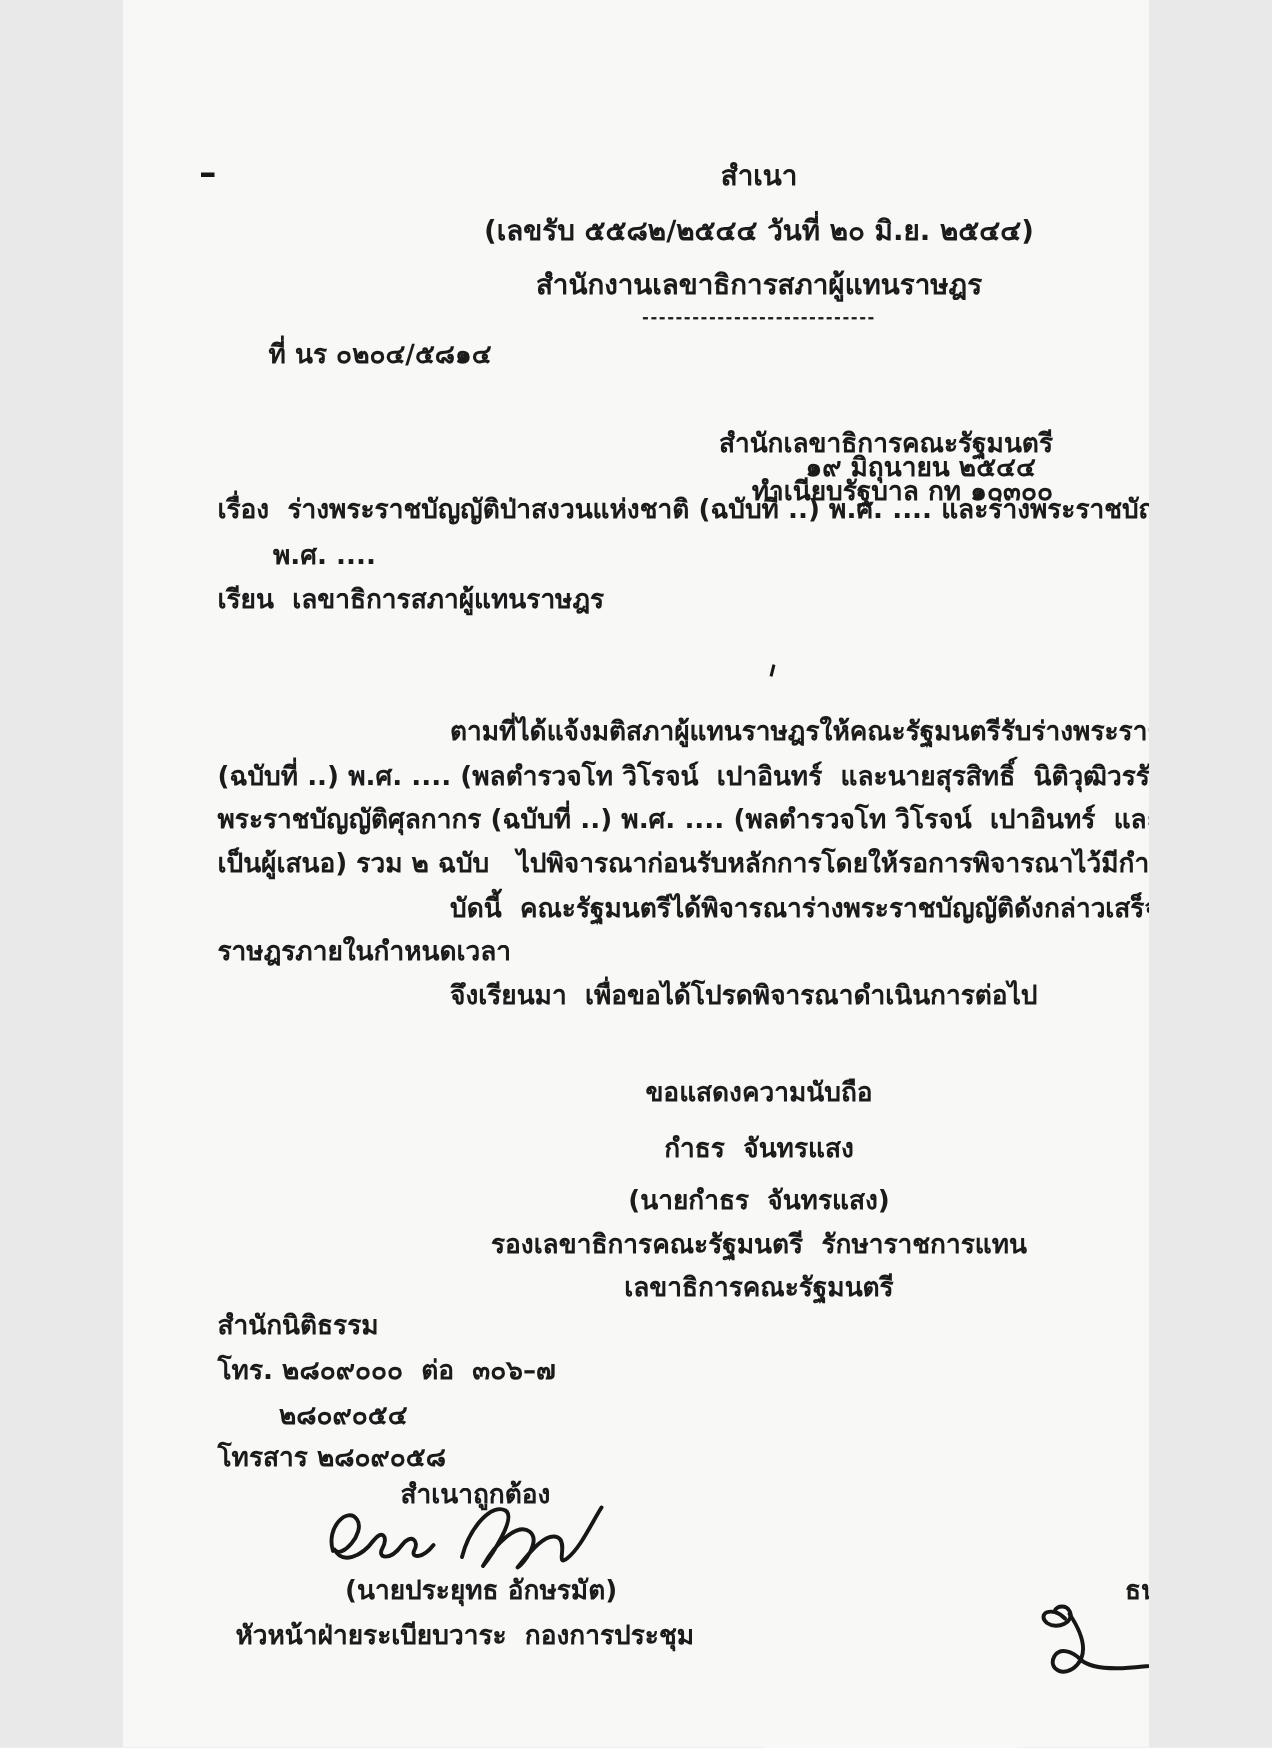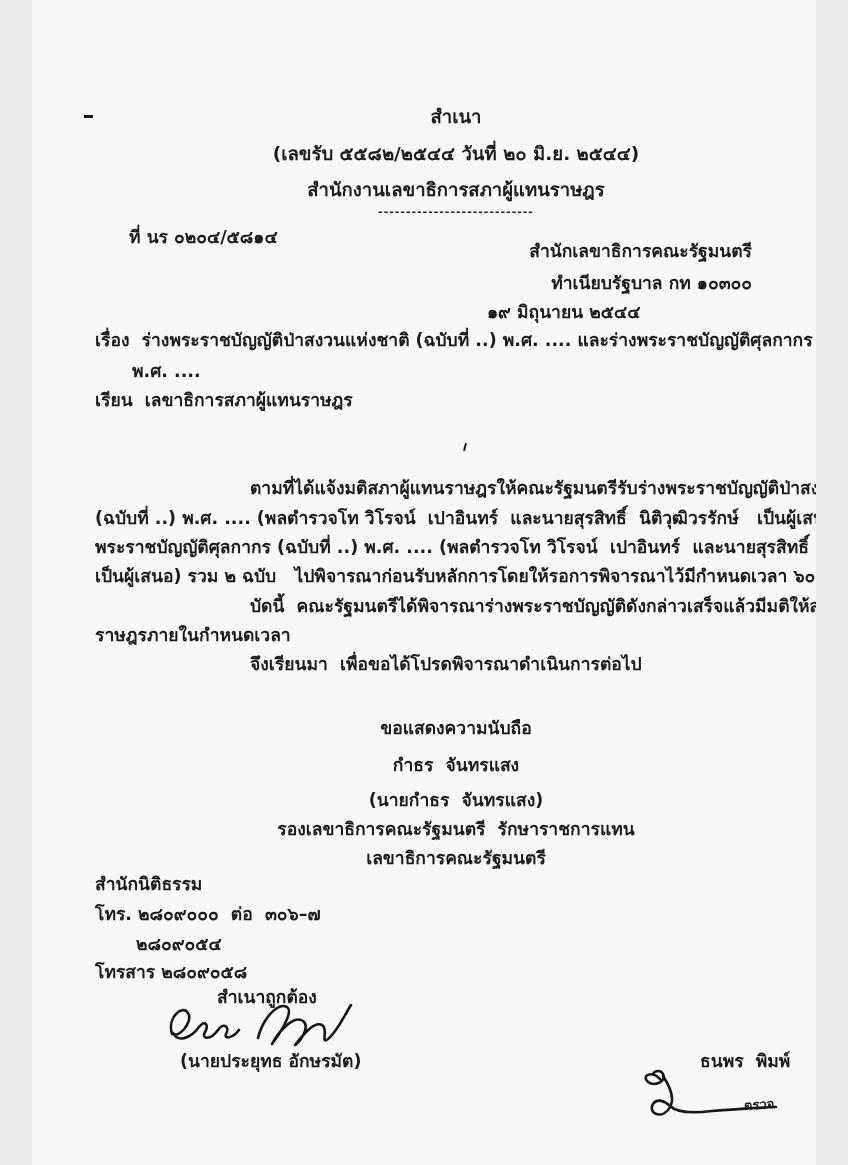--- a/index.html
+++ b/index.html
@@ -1,29 +1,29 @@
 <!DOCTYPE html>
 <html><head>
 <meta charset="utf-8">
 <style>
   html,body{margin:0;padding:0;background:#e9e9e9;}
   .page{
     position:relative;
-    width:784px;height:1165px;
+    width:684px;height:1165px;
     margin:0 auto;
     background:#f8f8f7;
     color:#1b1b1b;
     font-family:"DejaVu Sans","Liberation Sans",sans-serif;
     font-size:17.5px;
     font-weight:600;
     overflow:hidden;
   }
   .ln{position:absolute;white-space:pre;line-height:1.15;}
   .ctr{position:absolute;left:0;width:848px;text-align:center;white-space:pre;}
-  .rt{position:absolute;right:64px;text-align:center;white-space:pre;}
+  .rt{position:absolute;right:64px;text-align:center;white-space:pre;margin-top:44px;}
   .hdr{font-size:18.5px;}
   .divider{font-size:11px;letter-spacing:1px;font-weight:700;}
   .sig-svg{position:absolute;}
   .sig-svg path{fill:none;stroke:#171717;stroke-width:2.6;stroke-linecap:round;stroke-linejoin:round;}
   .artifact{position:absolute;background:#151515;}
   .hand-note{position:absolute;font-size:13px;font-weight:700;transform:rotate(-4deg);}
 </style>
 </head>
 <body>
 
@@ -63,20 +63,21 @@
   <div class="ln" style="left:63px;top:962px">โทรสาร ๒๘๐๙๐๕๘</div>
 
   <div class="ln" style="left:185px;top:987px">สำเนาถูกต้อง</div>
 
   <svg class="sig-svg" style="left:130px;top:998px" width="210" height="58" viewBox="0 0 210 58" aria-hidden="true">
     <path d="M10,36 C5,20 20,6 26,15 C32,24 15,42 11,35 C16,45 29,40 37,29 C43,21 47,27 43,34 C39,41 48,43 56,32 C62,24 68,29 64,36 C62,41 70,41 77,32"></path>
     <path d="M96,40 C101,20 116,4 125,9 C133,14 114,41 110,46 C118,31 133,17 141,23 C149,29 137,45 133,47 C141,37 152,23 160,27 C167,31 158,47 166,41 C175,34 182,18 189,7"></path>
   </svg>
 
   <div class="ln" style="left:148px;top:1051px">(นายประยุทธ อักษรมัต)</div>
+  <div class="ln" style="left:75px;top:1081px">หัวหน้าฝ่ายระเบียบวาระ  กองการประชุม</div>
 
   <div class="ln" style="left:668px;top:1051px">ธนพร  พิมพ์</div>
 
   <svg class="sig-svg" style="left:608px;top:1068px" width="160" height="52" viewBox="0 0 160 52" aria-hidden="true">
     <path d="M20,11 C11,2 1,8 8,14 C15,19 27,13 23,6 C21,2 15,2 13,6"></path>
     <path d="M23,8 C31,20 36,33 28,42 C20,51 8,45 13,36 C17,30 25,33 30,38 C37,45 55,45 72,43 C95,41 115,40 136,39"></path>
   </svg>
   <div class="hand-note" style="left:712px;top:1094px">ตรวจ</div>
 
   <div class="artifact" style="left:52px;top:115px;width:9px;height:3px"></div>

